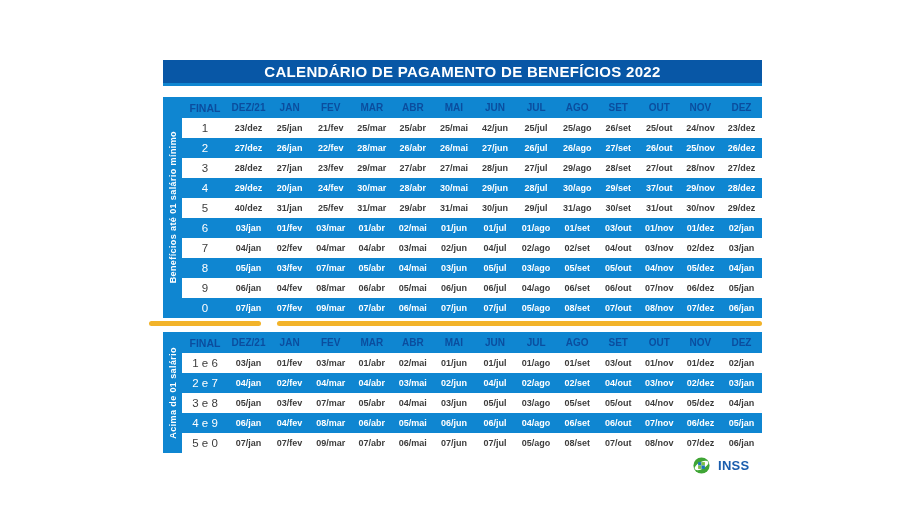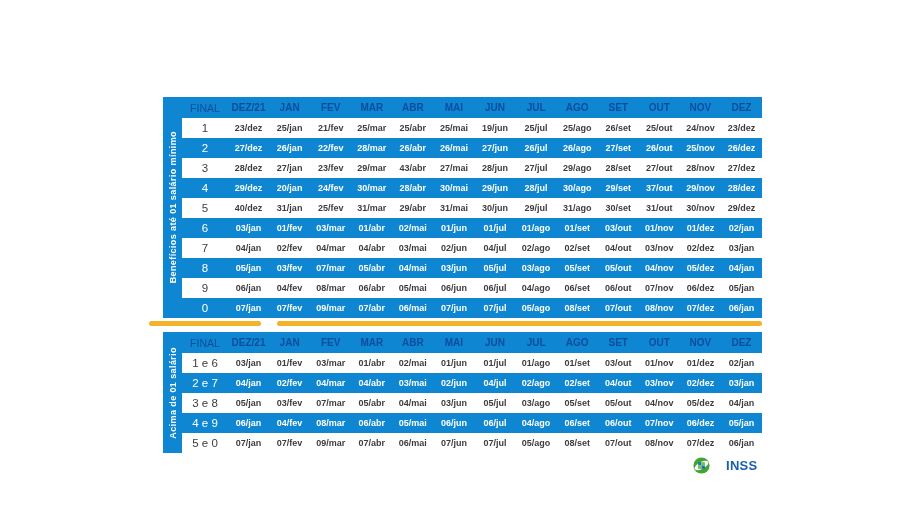--- a/index.html
+++ b/index.html
@@ -43,34 +43,37 @@
   .row.blue{background:var(--table-blue);}
   .row.blue .cell{color:#fff;}
   .row.white{background:#fff;}
   .row.white .cell{color:var(--stripe-text);}
 
   .cell{
     flex:1;display:flex;align-items:center;justify-content:center;
     font-size:9px;font-weight:bold;white-space:nowrap;
   }
   .cell.final{flex:0 0 46px;font-size:11.5px;font-weight:normal;}
-  .row.header .cell.final{font-size:10.5px;font-weight:normal;}
+  .row.header .cell.final{font-size:10.5px;font-weight:bold;}
 
   .divider{position:absolute;height:5px;border-radius:3px;background:var(--divider-yellow);}
   .divider-left{left:149px;top:321px;width:112px;}
   .divider-right{left:277px;top:321px;width:485px;}
 
-  .logo{position:absolute;left:693px;top:457px;display:flex;align-items:center;gap:16px;}
+  .logo{position:absolute;left:693px;top:457px;display:flex;align-items:center;gap:8px;}
   .logo-text{color:var(--logo-text);font-weight:bold;font-size:13px;letter-spacing:.3px;}
 </style>
 </head>
 <body>
 
 <div class="page">
 
+  <div class="title-bar">
+    <span>CALENDÁRIO DE PAGAMENTO DE BENEFÍCIOS 2022</span>
+  </div>
 
   <section class="cal-table table1">
     <div class="side-strip">
       <span class="side-label">Benefícios até 01 salário mínimo</span>
     </div>
     <div class="grid">
         <div class="row header">
           <div class="cell final">FINAL</div>
           <div class="cell">DEZ/21</div>
           <div class="cell">JAN</div>
@@ -87,21 +90,21 @@
           <div class="cell">DEZ</div>
         </div>
         <div class="row white">
           <div class="cell final">1</div>
           <div class="cell">23/dez</div>
           <div class="cell">25/jan</div>
           <div class="cell">21/fev</div>
           <div class="cell">25/mar</div>
           <div class="cell">25/abr</div>
           <div class="cell">25/mai</div>
-          <div class="cell">19/jun</div>
+          <div class="cell">42/jun</div>
           <div class="cell">25/jul</div>
           <div class="cell">25/ago</div>
           <div class="cell">26/set</div>
           <div class="cell">25/out</div>
           <div class="cell">24/nov</div>
           <div class="cell">23/dez</div>
         </div>
         <div class="row blue">
           <div class="cell final">2</div>
           <div class="cell">27/dez</div>
@@ -117,21 +120,21 @@
           <div class="cell">26/out</div>
           <div class="cell">25/nov</div>
           <div class="cell">26/dez</div>
         </div>
         <div class="row white">
           <div class="cell final">3</div>
           <div class="cell">28/dez</div>
           <div class="cell">27/jan</div>
           <div class="cell">23/fev</div>
           <div class="cell">29/mar</div>
-          <div class="cell">43/abr</div>
+          <div class="cell">27/abr</div>
           <div class="cell">27/mai</div>
           <div class="cell">28/jun</div>
           <div class="cell">27/jul</div>
           <div class="cell">29/ago</div>
           <div class="cell">28/set</div>
           <div class="cell">27/out</div>
           <div class="cell">28/nov</div>
           <div class="cell">27/dez</div>
         </div>
         <div class="row blue">

